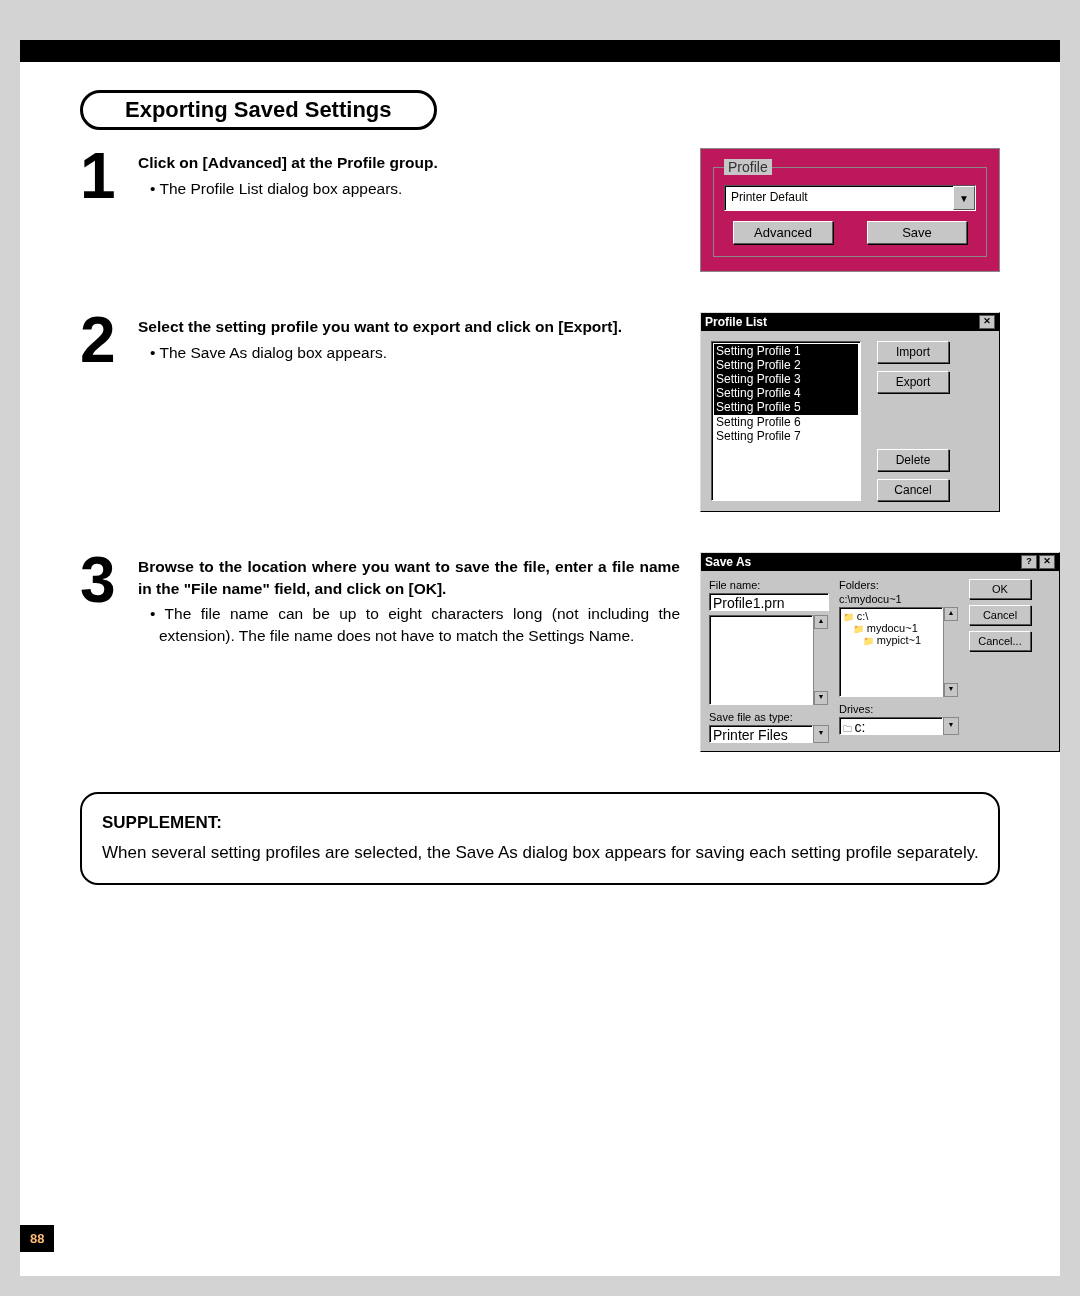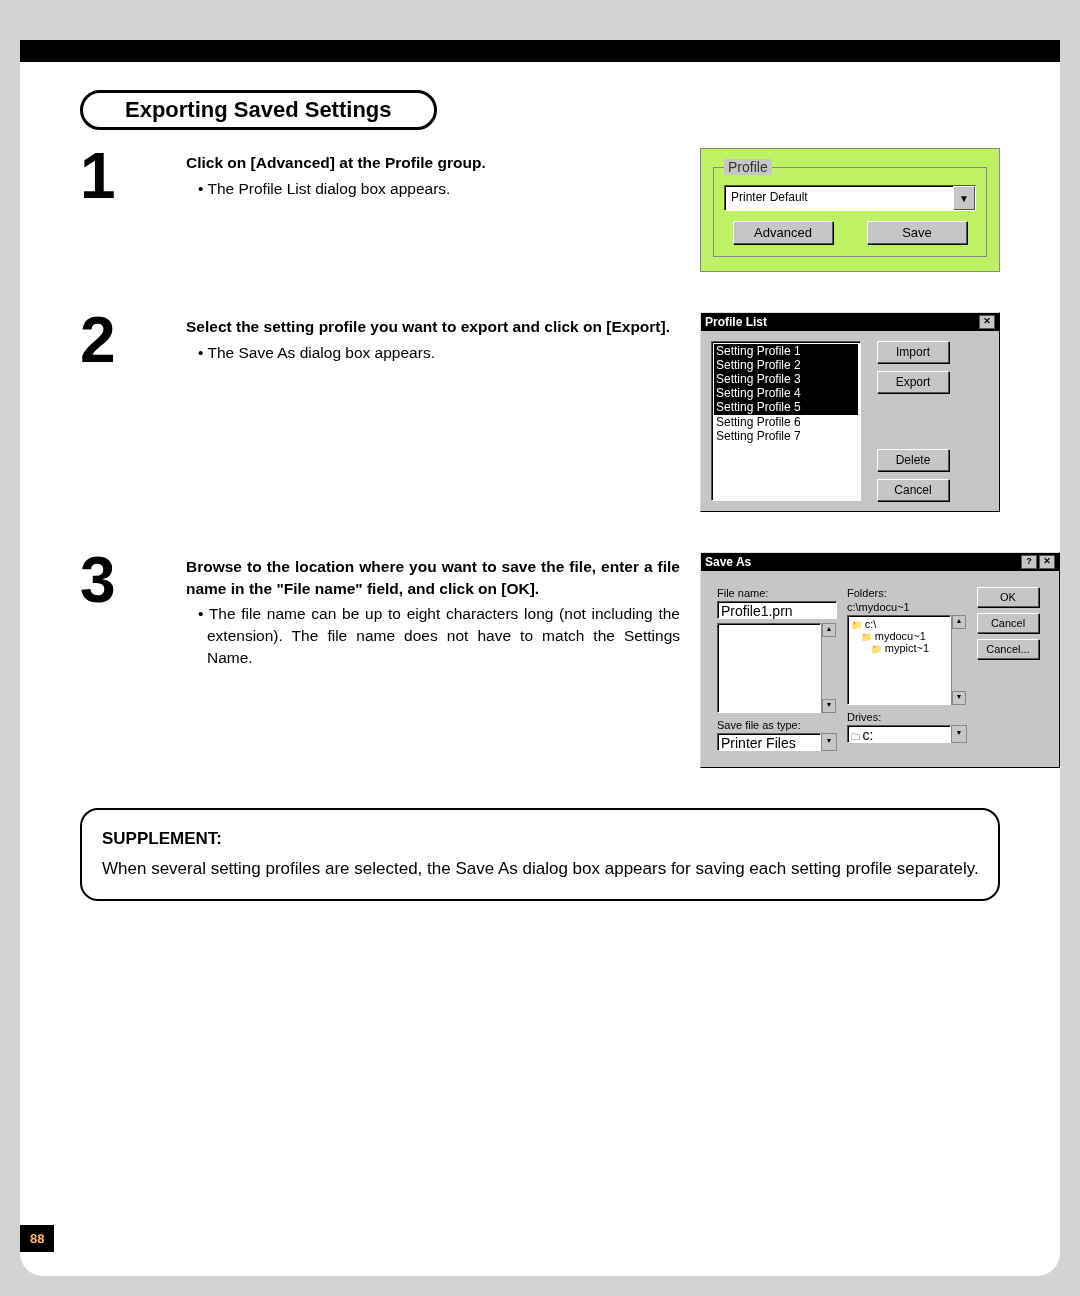--- a/index.html
+++ b/index.html
@@ -10,21 +10,20 @@
     height: 1296px;
     position: relative;
     padding-top: 40px;
   }
   .page {
     background: #fff;
     margin: 0 20px;
     height: 1236px;
     padding: 0;
     position: relative;
-    border-radius: 23px;
   }
   .black-bar-inner {
     background: #000;
     height: 22px;
     width: 100%;
   }
   .content {
     padding: 28px 60px 0 60px;
   }
   .section-title-wrapper {
@@ -54,31 +53,30 @@
     font-size: 64px;
     font-weight: bold;
     line-height: 0.9;
     width: 50px;
   }
   .step-text {
     flex: 1;
     font-size: 15.5px;
     line-height: 1.4;
     padding-top: 4px;
-    margin-left: 48px;
   }
   .step-heading { font-weight: bold; }
   .step-bullets { margin-top: 4px; padding-left: 12px; }
   .step-bullets li { margin-bottom: 4px; text-align: justify; list-style: none; text-indent: -9px; padding-left: 9px;}
   .step-bullets li::before { content: "• "; }
   .step-right { width: 300px; }
 
   
   .profile-box {
-    background: #bef264;
+    background: #be185d;
     padding: 10px 12px 14px 12px;
     border: 1px solid #888;
   }
   .profile-box fieldset {
     border: 1px solid #888;
     padding: 10px 10px 12px 10px;
     position: relative;
   }
   .profile-box legend {
     font-size: 14px;
@@ -139,21 +137,21 @@
   .listbox div { padding:0 2px; white-space:nowrap; }
   .listbox .sel { background:#000; color:#fff; }
   .listbox .under { border-bottom:1px dotted #000; }
   .side-btns { display:flex; flex-direction:column; gap:8px; }
   .side-btns .btn3d { width:72px; font-size:12px; }
   .side-gap { flex:1; height:40px; }
 
   
   .saveas { width:360px; font-size:11px; }
   .saveas .titlebar { background:#000; }
-  .saveas-body { padding:16px; display:flex; gap:10px; }
+  .saveas-body { padding:8px; display:flex; gap:10px; }
   .sa-col { display:flex; flex-direction:column; }
   .sa-input {
     background:#fff; border-top:1px solid #555; border-left:1px solid #555;
     border-right:1px solid #fff; border-bottom:1px solid #fff; box-shadow: inset 1px 1px 0 #000;
     height:18px; font-size:14px; padding:1px 3px;
   }
   .sa-list {
     background:#fff; border-top:1px solid #555; border-left:1px solid #555;
     border-right:1px solid #fff; border-bottom:1px solid #fff; box-shadow: inset 1px 1px 0 #000;
     height:90px; font-size:11px; padding:2px 3px; position:relative;

